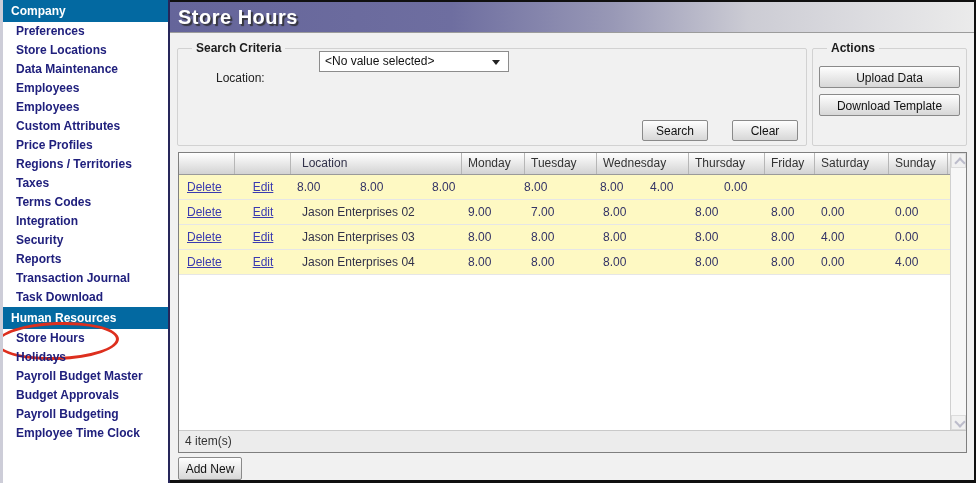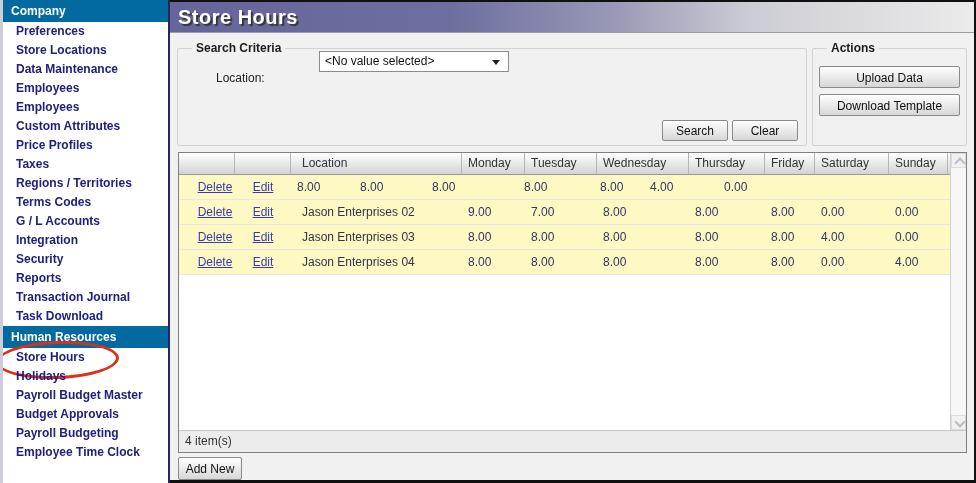--- a/index.html
+++ b/index.html
@@ -51,21 +51,21 @@
   .loc-label { position:absolute; left:38px; top:22px; font-size:12px; color:#222; }
   .select {
     position:absolute; left:141px; top:2px; width:190px; height:21px; box-sizing:border-box;
     background:#fff; border:1px solid #8c8c8c; font-size:12px; line-height:19px;
     padding-left:5px; color:#111; cursor:pointer;
   }
   .select .arr {
     position:absolute; right:8px; top:8px; width:0; height:0;
     border-left:4px solid transparent; border-right:4px solid transparent; border-top:5px solid #222;
   }
-  .search-btns { position:absolute; right:8px; bottom:4px; display:flex; gap:4px;margin-left:28px; }
+  .search-btns { position:absolute; right:8px; bottom:4px; display:flex; gap:24px;margin-left:28px; }
 
   .btn {
     background:linear-gradient(#fefefe,#d7d7d7); border:1px solid #8a8a8a; border-radius:2px;
     font-size:12px; color:#111; text-align:center; cursor:pointer;
     font-family:"Liberation Sans", sans-serif; box-sizing:border-box;
   }
   .btn.small { width:66px; height:21px; line-height:19px; }
   .act-btn { display:block; margin:6px auto 0; width:141px; height:22px; line-height:20px; }
   .act-btn.first { margin-top:17px; }
 
@@ -79,21 +79,21 @@
   }
   .g-hcell {
     box-sizing:border-box; border-right:1px solid #b6b6b6; font-size:12px; color:#333;
     line-height:21px; padding-left:6px; overflow:hidden; white-space:nowrap;
   }
   .g-row { display:flex; height:25px; border-bottom:1px solid #e6e6e6; box-sizing:border-box; }
   .g-cell {
     box-sizing:border-box; font-size:12px; line-height:24px; padding-left:6px;
     color:#333366; overflow:hidden; white-space:nowrap;
   }
-  .c-del { width:56px; text-align:center; padding-left:16px; }
+  .c-del { width:56px; text-align:left; padding-left:8px; }
   .c-edit { width:56px; text-align:center; padding-left:0; }
   .c-loc { width:171px; padding-left:11px; color:#32324a; }
   .c-mon { width:63px; } .c-tue { width:72px; } .c-wed { width:92px; }
   .c-thu { width:76px; } .c-fri { width:50px; } .c-sat { width:74px; } .c-sun { width:59px; }
   a.glink { color:#3a3ab0; text-decoration:underline; cursor:pointer; font-size:12px; }
   .g-empty { height:155px; background:#fff; }
 
   .scrollbar {
     width:16px; min-width:16px; background:#f7f7f7; border-left:1px solid #d0d0d0;
     position:relative; box-sizing:border-box;
@@ -120,24 +120,23 @@
 
   <nav class="sidebar">
       <div class="sb-header">Company</div>
       <div class="sb-item"><span>Preferences</span></div>
       <div class="sb-item"><span>Store Locations</span></div>
       <div class="sb-item"><span>Data Maintenance</span></div>
       <div class="sb-item"><span>Employees</span></div>
       <div class="sb-item"><span>Employees</span></div>
       <div class="sb-item"><span>Custom Attributes</span></div>
       <div class="sb-item"><span>Price Profiles</span></div>
+      <div class="sb-item"><span>Regions / Territories</span></div>
       <div class="sb-item"><span>Taxes</span></div>
-      <div class="sb-item"><span>Regions / Territories</span></div>
       <div class="sb-item"><span>Terms Codes</span></div>
-      <div class="sb-item"><span>G / L Accounts</span></div>
       <div class="sb-item"><span>Integration</span></div>
       <div class="sb-item"><span>Security</span></div>
       <div class="sb-item"><span>Reports</span></div>
       <div class="sb-item"><span>Transaction Journal</span></div>
       <div class="sb-item"><span>Task Download</span></div>
       <div class="sb-header">Human Resources</div>
       <div class="sb-item"><span>Store Hours</span><div class="ellipse"></div></div>
       <div class="sb-item"><span>Holidays</span></div>
       <div class="sb-item"><span>Payroll Budget Master</span></div>
       <div class="sb-item"><span>Budget Approvals</span></div>

